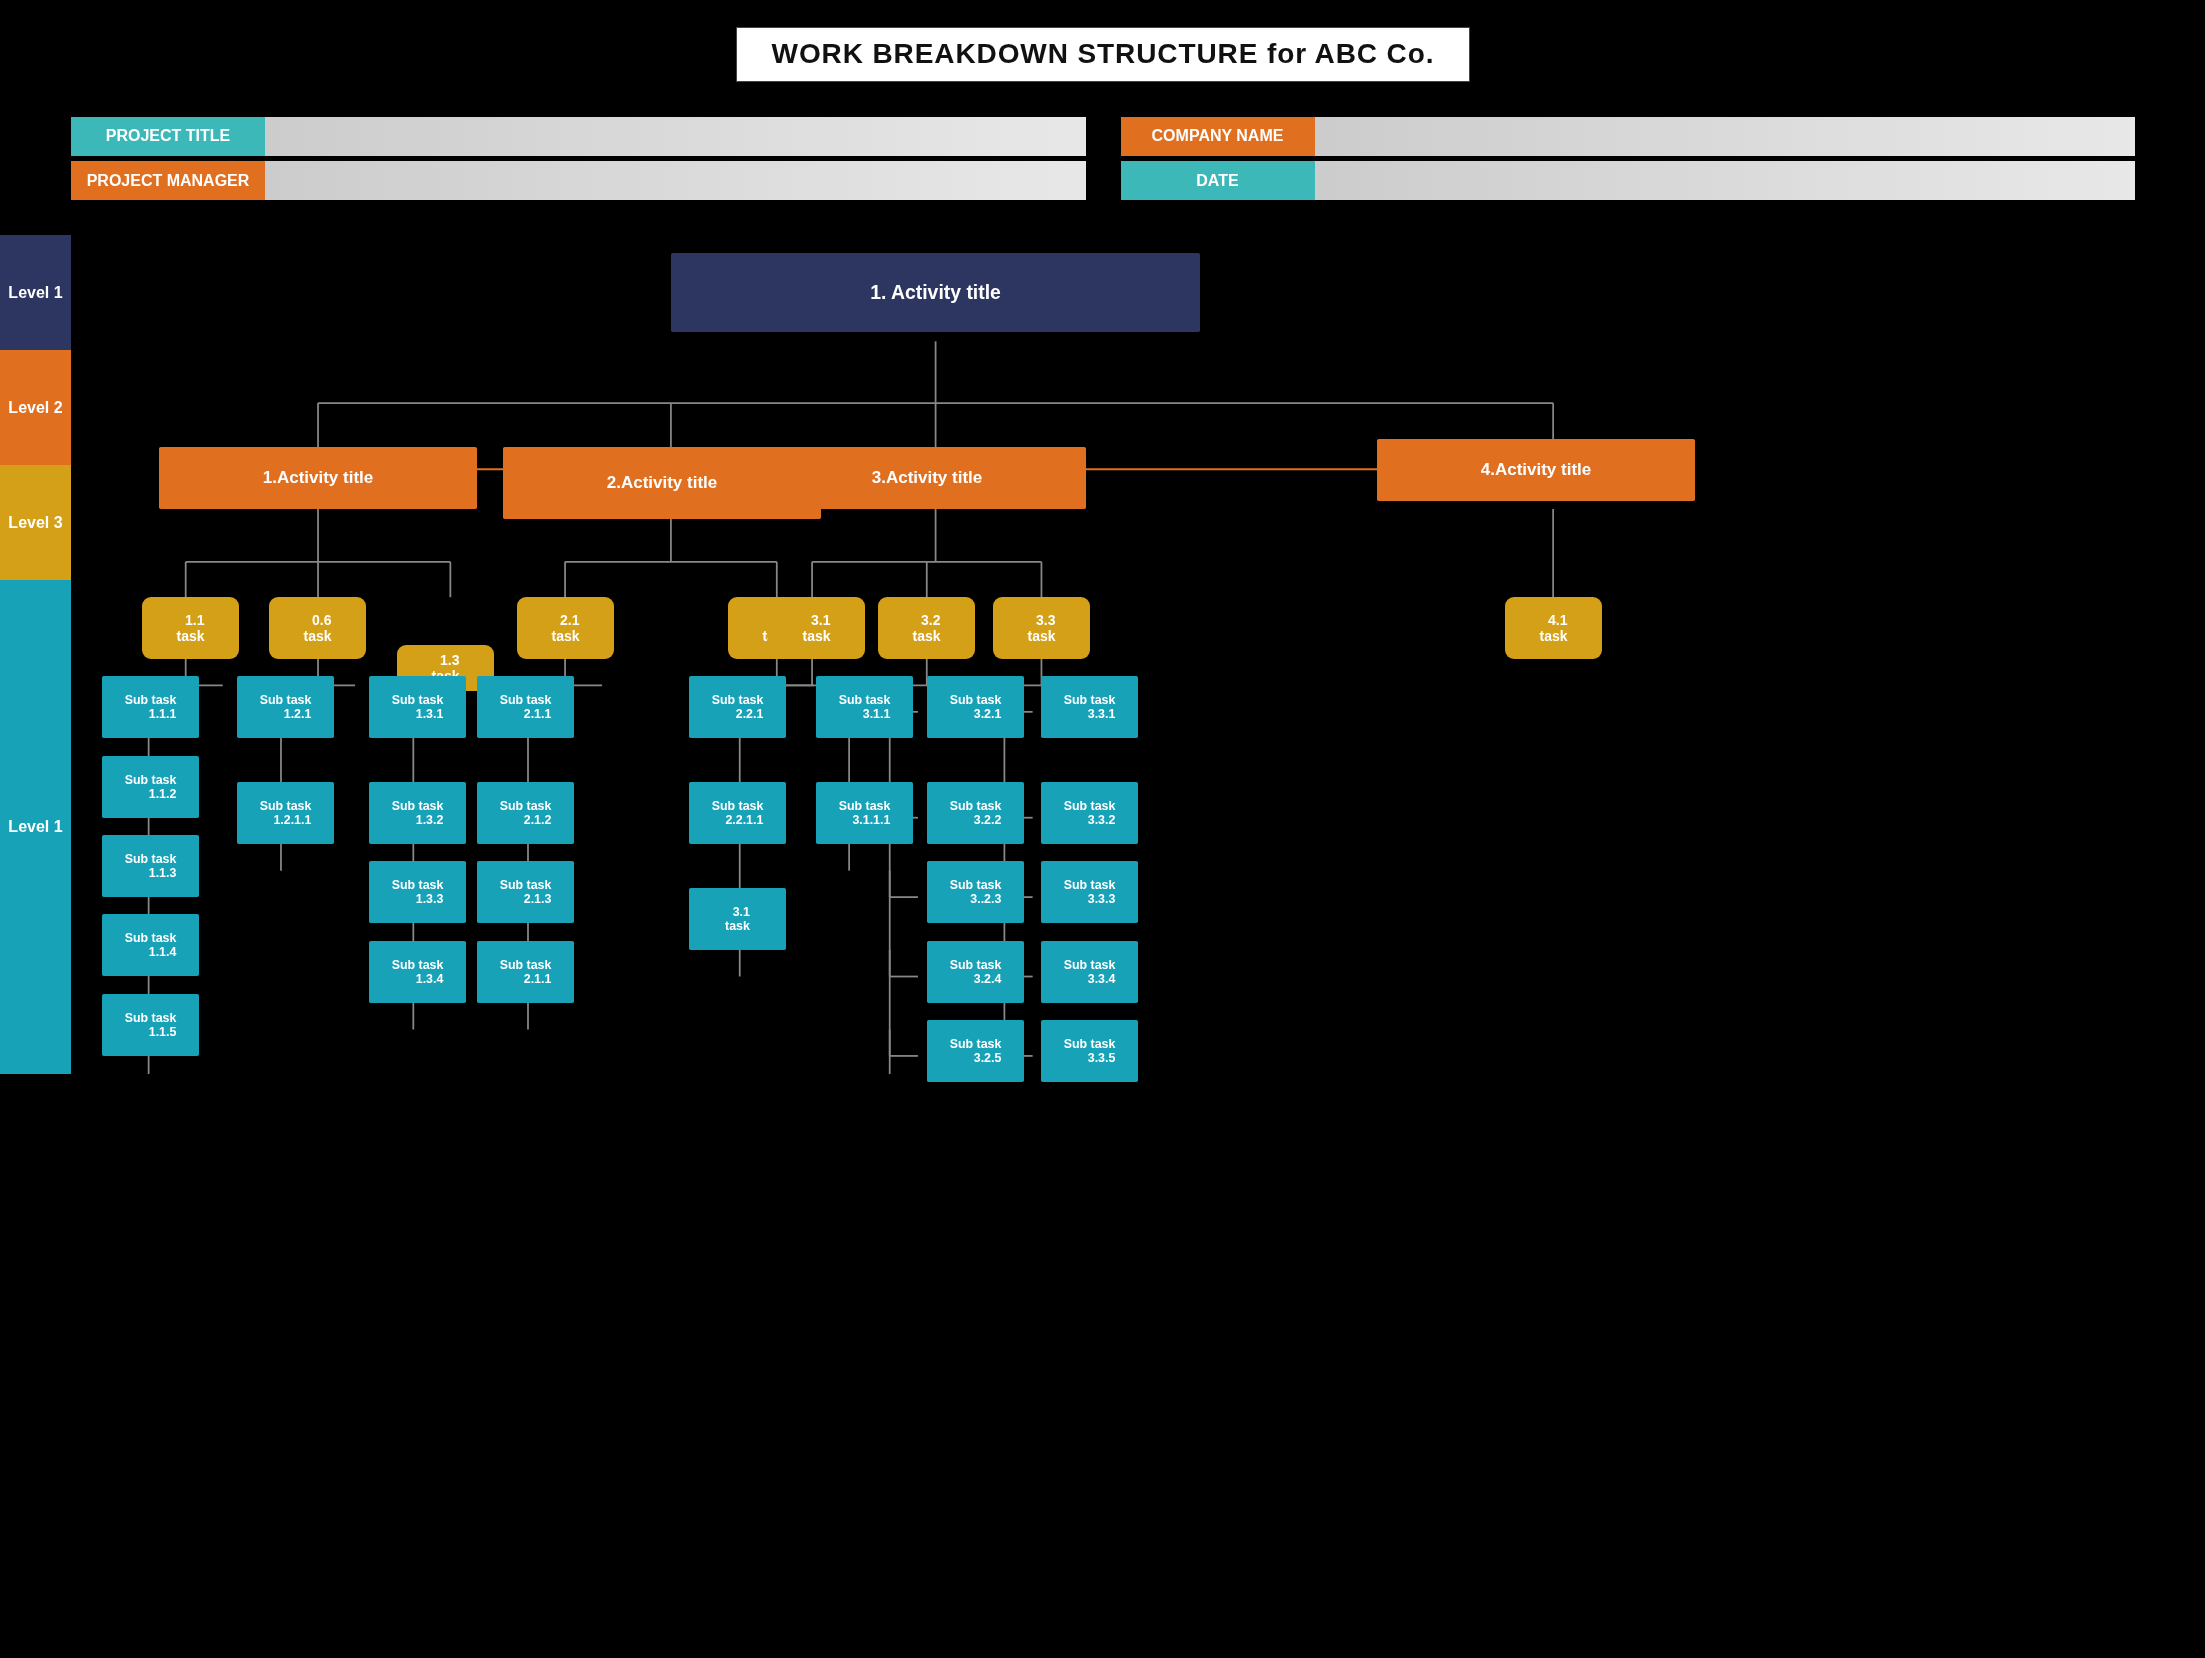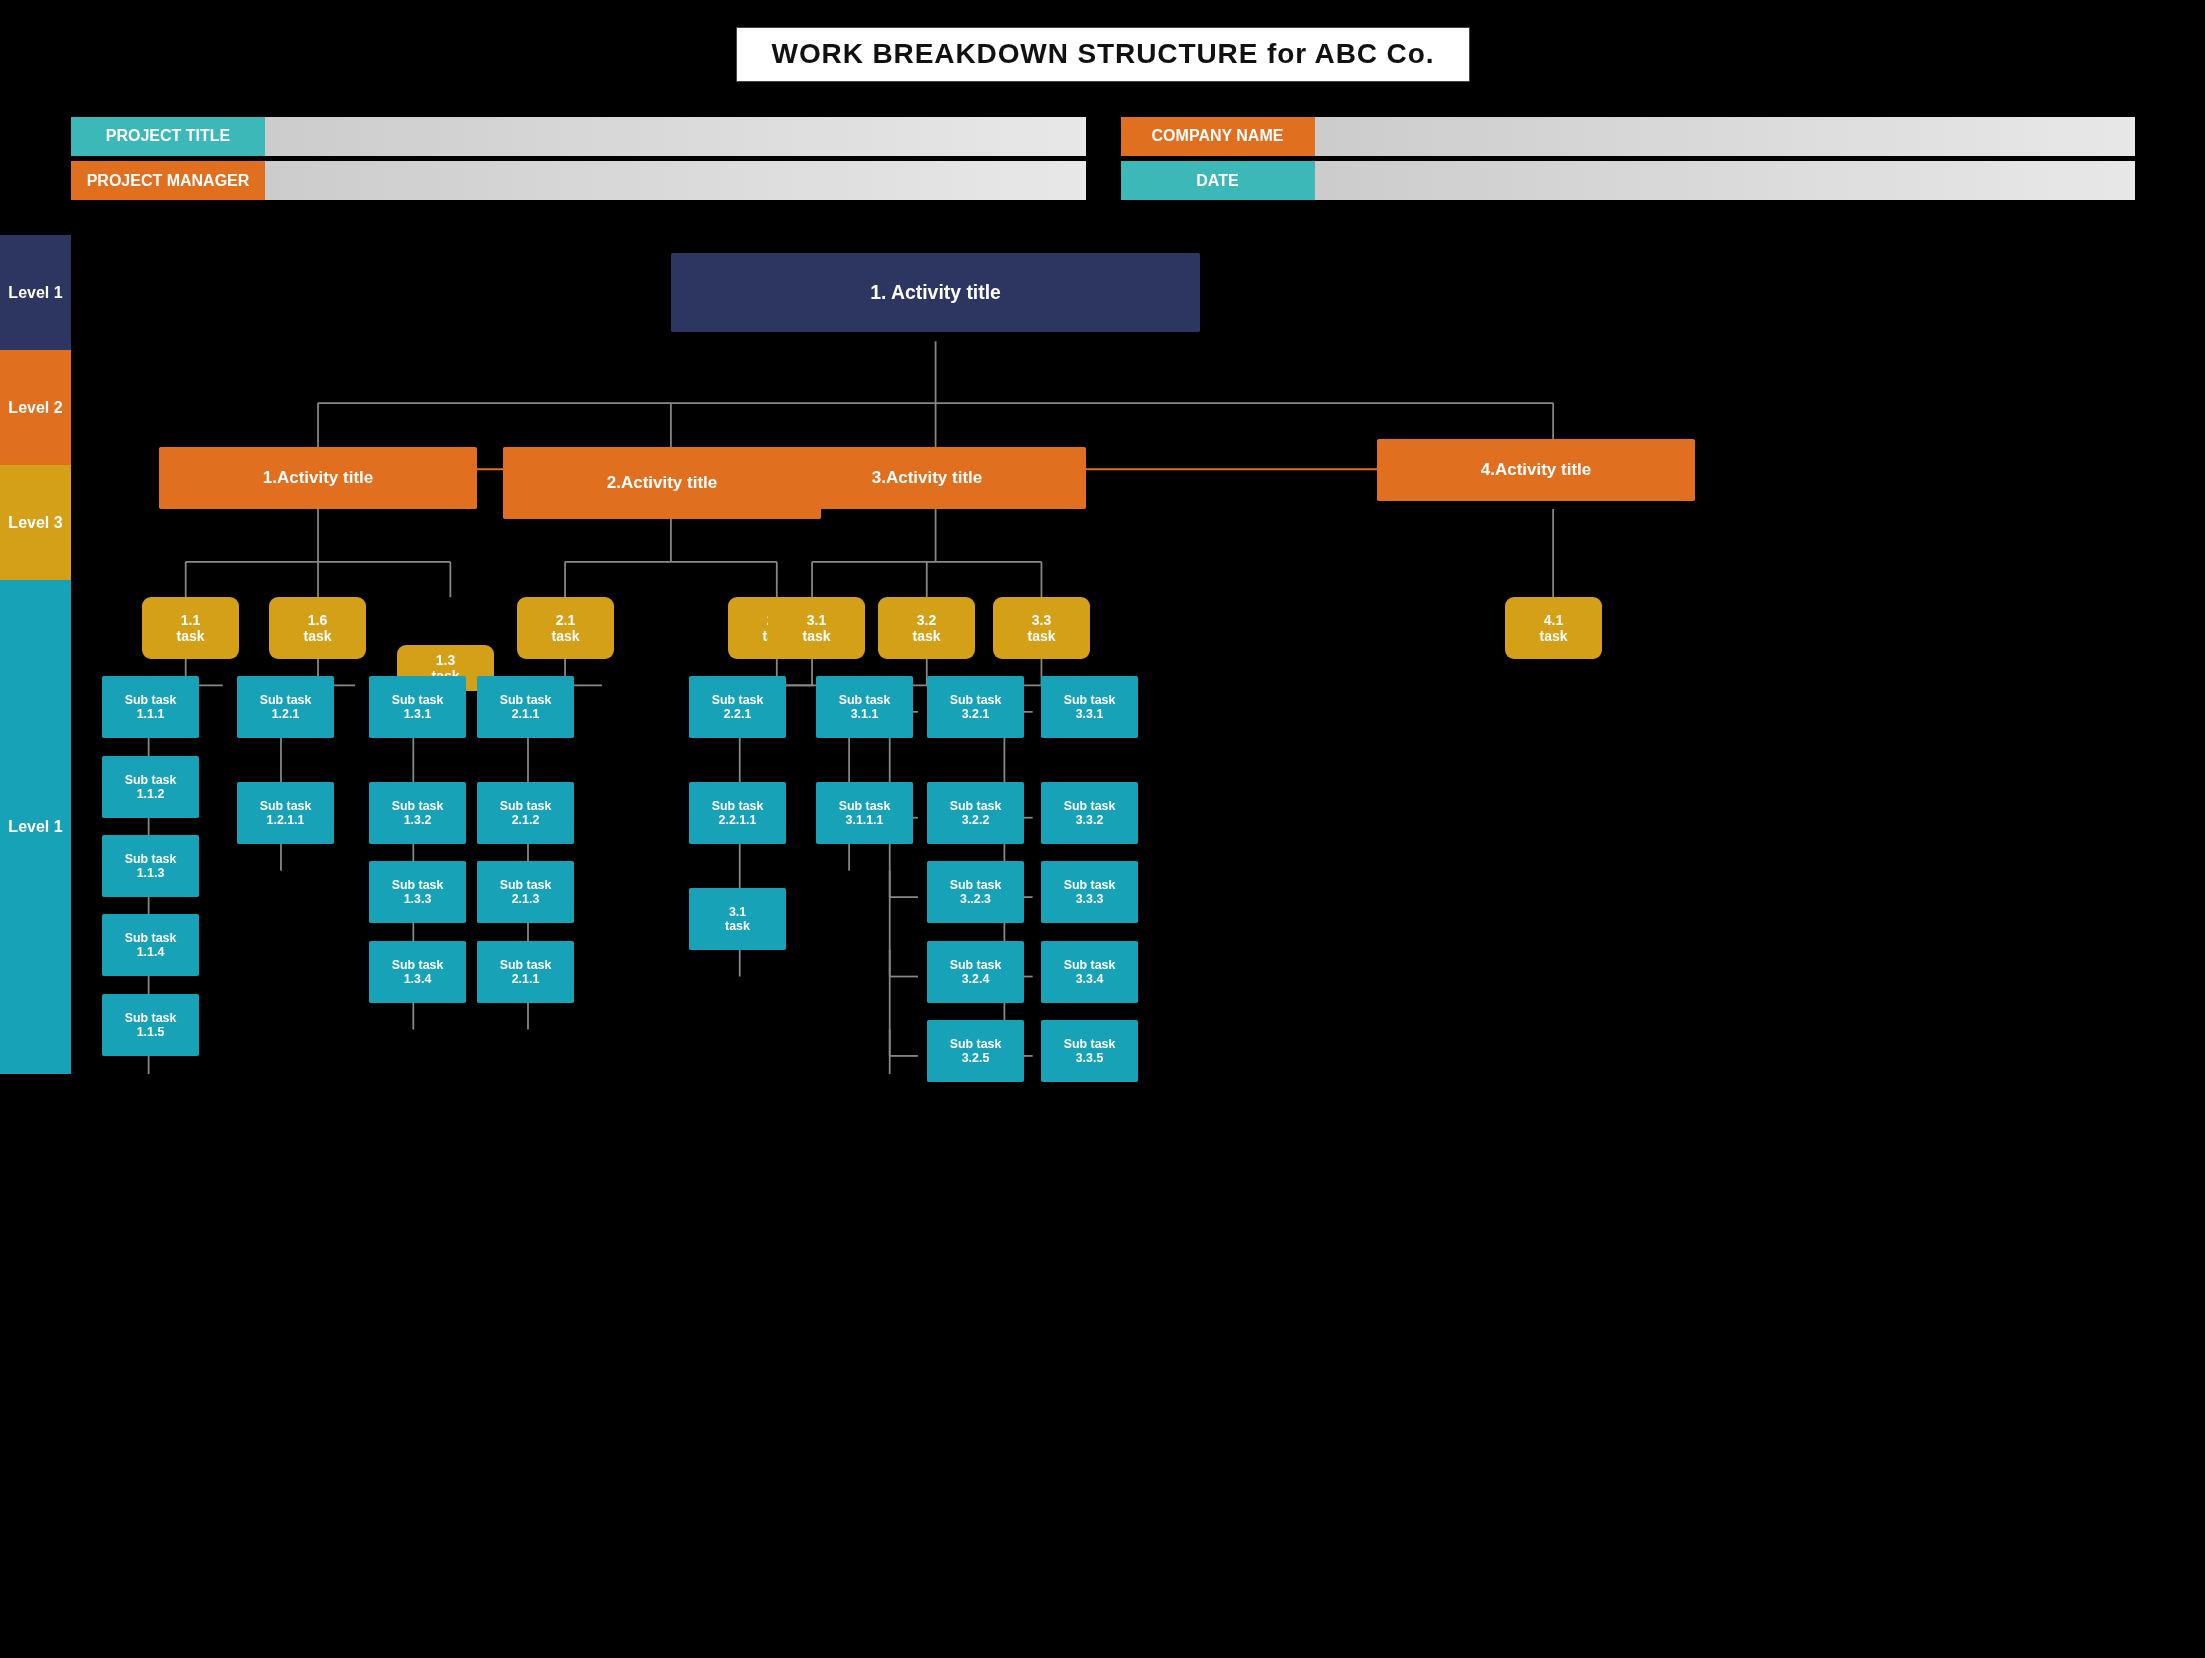--- a/index.html
+++ b/index.html
@@ -98,21 +98,21 @@
       flex: 1;
       position: relative;
       padding: 17.6px 17.6px 35px 17.6px;
     }
 
     
     .node {
       display: flex;
       align-items: center;
       justify-content: center;
-      text-align: center;
+      text-align: right;
       font-weight: bold;
       position: absolute;
     }
     .node-level1 {
       background: #2d3561;
       color: #fff;
       font-size: 19.4px;
       padding: 12.4px 17.6px;
       border-radius: 1.8px;
     }
@@ -320,21 +320,21 @@
 
     <div class="node node-level1" style="left:600px;top:17.6px;width:529px;height:79px;">1. Activity title</div>
 
     <div class="node node-level2" style="left:88px;top:212px;width:318px;height:62px;">1.Activity title</div>
     <div class="node node-level2" style="left:432px;top:212px;width:318px;height:72px;">2.Activity title</div>
     <div class="node node-level2" style="left:697px;top:212px;width:318px;height:62px;">3.Activity title</div>
     <div class="node node-level2" style="left:1306px;top:204px;width:318px;height:62px;">4.Activity title</div>
 
     <div class="node node-level3" style="left:71px;top:362px;width:97px;height:62px;white-space:pre-line;">1.1
 task</div>
-    <div class="node node-level3" style="left:198px;top:362px;width:97px;height:62px;white-space:pre-line;">1.6
+    <div class="node node-level3" style="left:198px;top:362px;width:97px;height:62px;white-space:pre-line;">0.6
 task</div>
     <div class="node node-level3" style="left:326px;top:362px;width:97px;height:46px;white-space:pre-line;margin-top:48px;">1.3
 task</div>
 
     <div class="node node-level3" style="left:446px;top:362px;width:97px;height:62px;white-space:pre-line;">2.1
 task</div>
     <div class="node node-level3" style="left:657px;top:362px;width:97px;height:62px;white-space:pre-line;">2.2
 task</div>
 
     <div class="node node-level3" style="left:697px;top:362px;width:97px;height:62px;white-space:pre-line;">3.1

